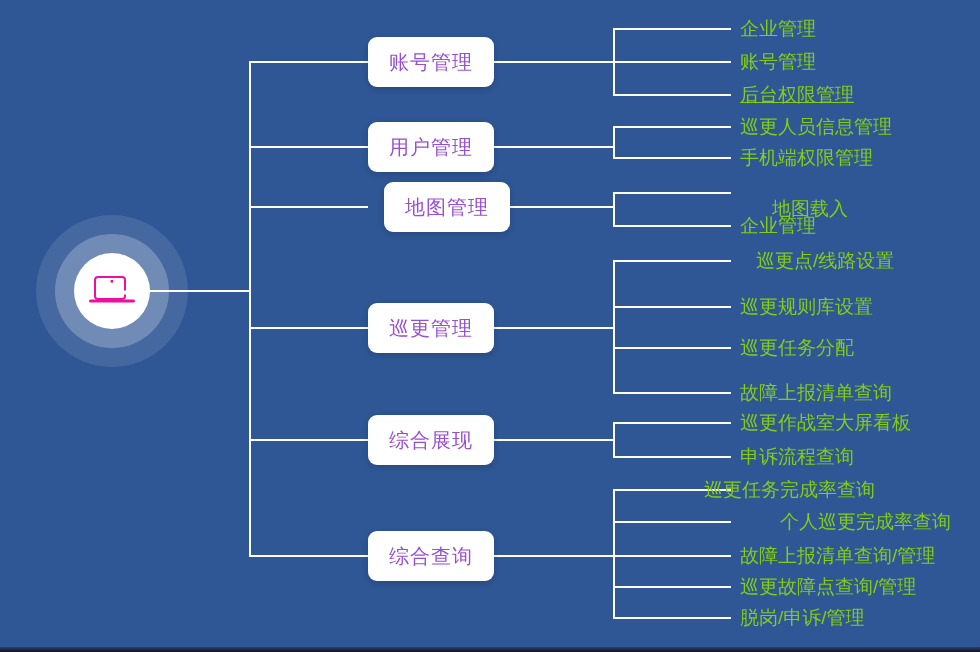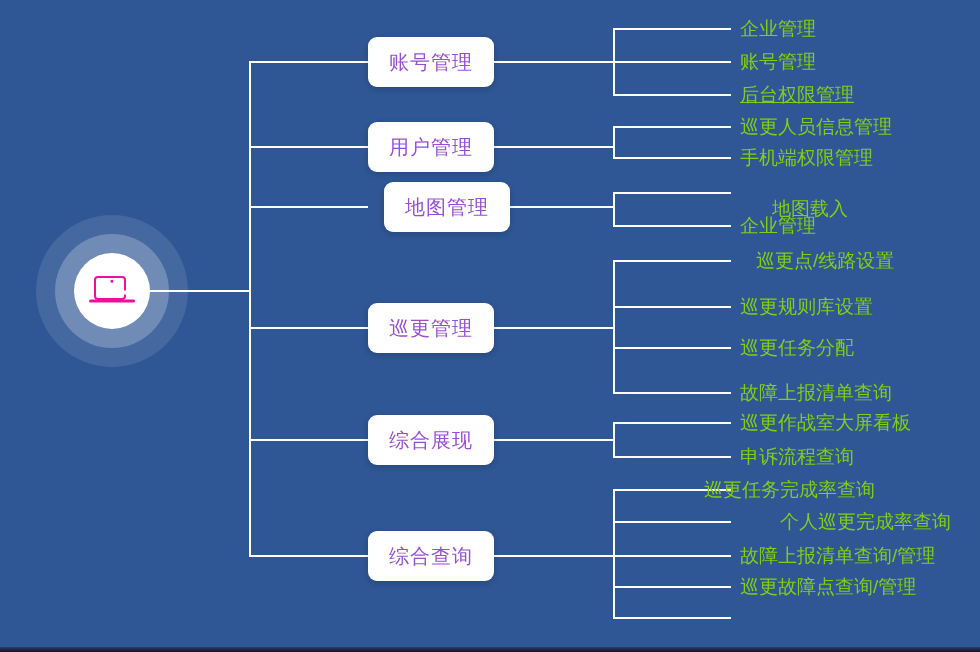--- a/index.html
+++ b/index.html
@@ -146,16 +146,17 @@
     <div class="line" style="left: 613px; top: 489px; width: 2px; height: 130px;"></div>
     <div class="line" style="left: 613px; top: 489px; width: 118px; height: 2px;"></div>
     <div class="leaf" style="left: 704px; top: 477px;">巡更任务完成率查询</div>
     <div class="line" style="left: 613px; top: 521px; width: 118px; height: 2px;"></div>
     <div class="leaf" style="left: 740px; top: 509px; margin-left: 40px;">个人巡更完成率查询</div>
     <div class="line" style="left: 613px; top: 555px; width: 118px; height: 2px;"></div>
     <div class="leaf" style="left: 740px; top: 543px;">故障上报清单查询/管理</div>
     <div class="line" style="left: 613px; top: 586px; width: 118px; height: 2px;"></div>
     <div class="leaf" style="left: 740px; top: 574px;">巡更故障点查询/管理</div>
     <div class="line" style="left: 613px; top: 617px; width: 118px; height: 2px;"></div>
+    <div class="leaf" style="left: 740px; top: 605px;">脱岗/申诉/管理</div>
     <div class="branch-box" style="left: 368px; top: 531px;">
       <span>综合查询</span>
     </div>
   </div>
 
 </body></html>

